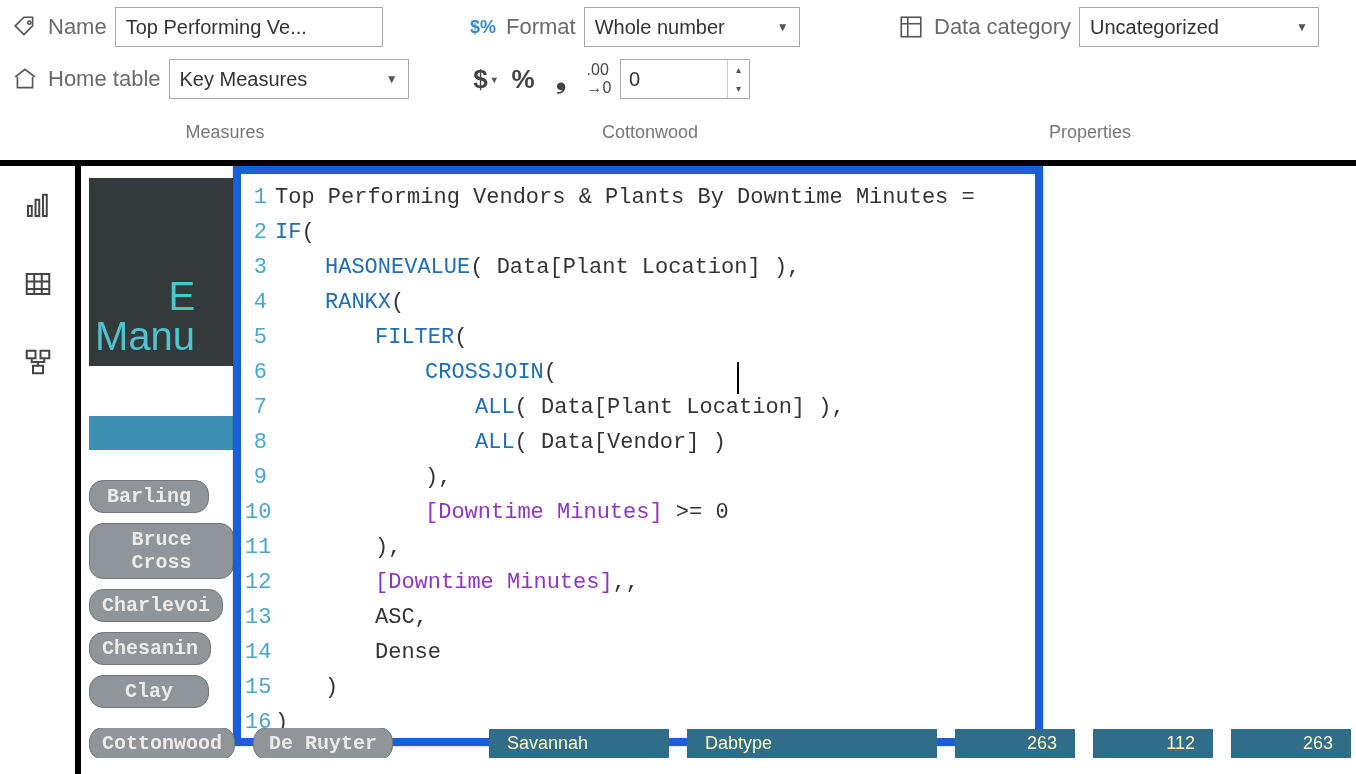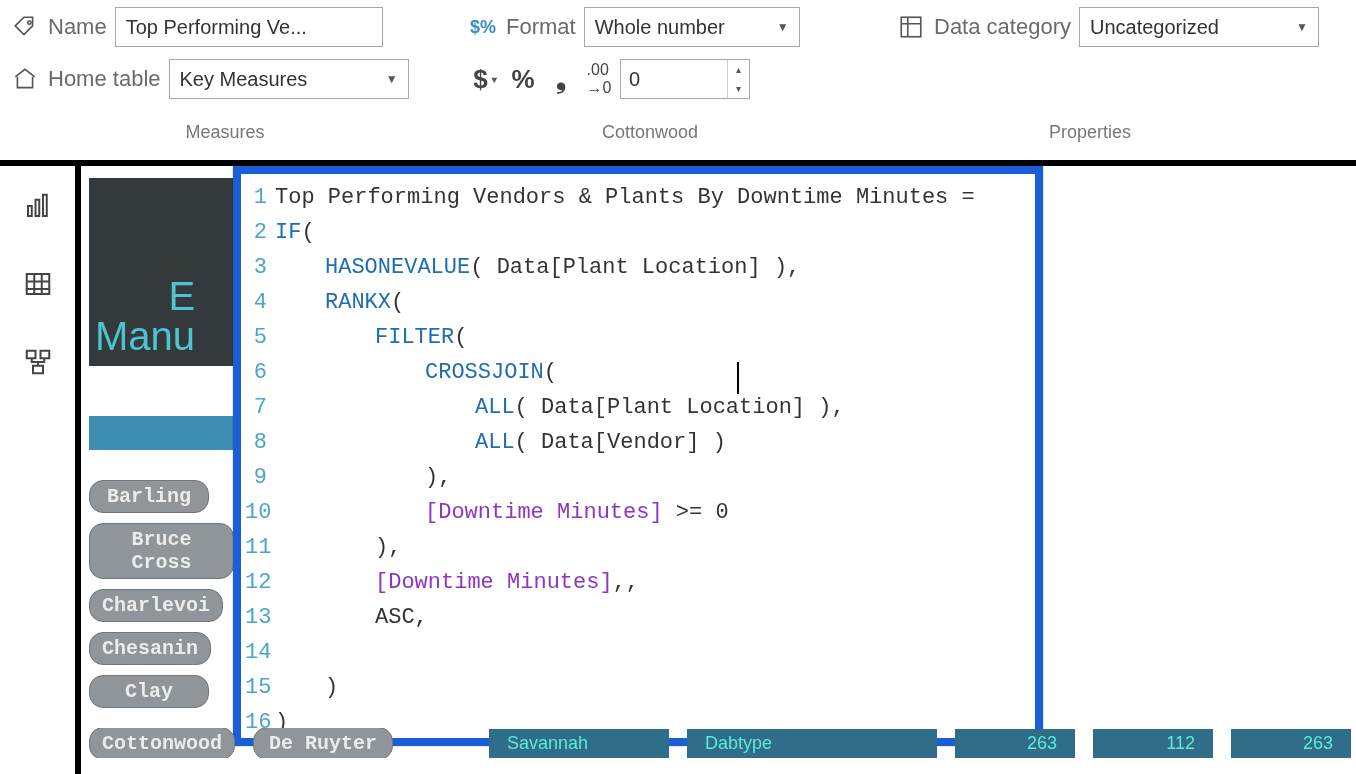--- a/index.html
+++ b/index.html
@@ -245,21 +245,21 @@
     display:flex;
     align-items:center;
     gap: 18px;
     overflow:hidden;
   }
   .bottom-strip .slicer-btn {
     min-width: 140px;
   }
   .bluecell {
     background:#2f6d89;
-    color:#5eead4;
+    color:#fef9c3;
     font-size:18px;
     padding: 4px 18px;
   }
 </style>
 </head>
 <body>
 
 <div class="ribbon">
   <div class="ribbon-groups">
 
@@ -442,20 +442,21 @@
             <div class="code-line">
               <span class="gutter">12</span>
               <span class="indent2"><span class="tok-meas">[Downtime Minutes]</span><span class="tok-txt">,,</span></span>
             </div>
             <div class="code-line">
               <span class="gutter">13</span>
               <span class="indent2"><span class="tok-txt">ASC,</span></span>
             </div>
             <div class="code-line">
               <span class="gutter">14</span>
+              <span class="indent2"><span class="tok-txt">Dense</span></span>
             </div>
             <div class="code-line">
               <span class="gutter">15</span>
               <span class="indent1"><span class="tok-txt">)</span></span>
             </div>
             <div class="code-line">
               <span class="gutter">16</span>
               <span><span class="tok-txt">)</span></span>
             </div>
           </div>

